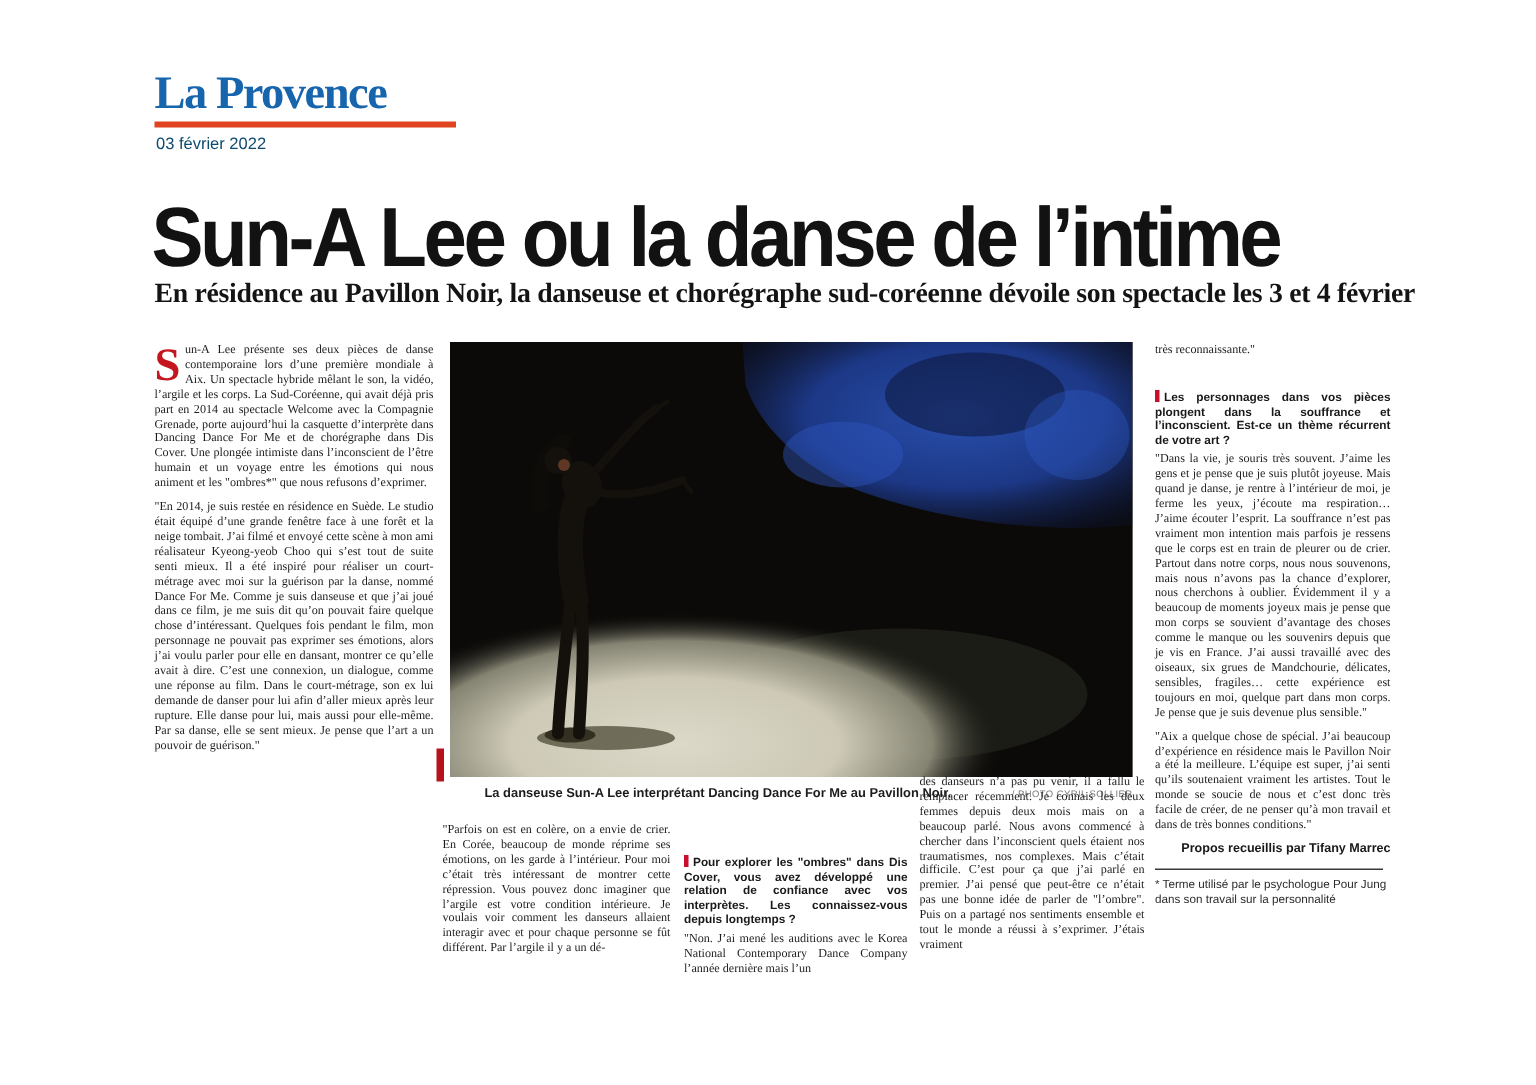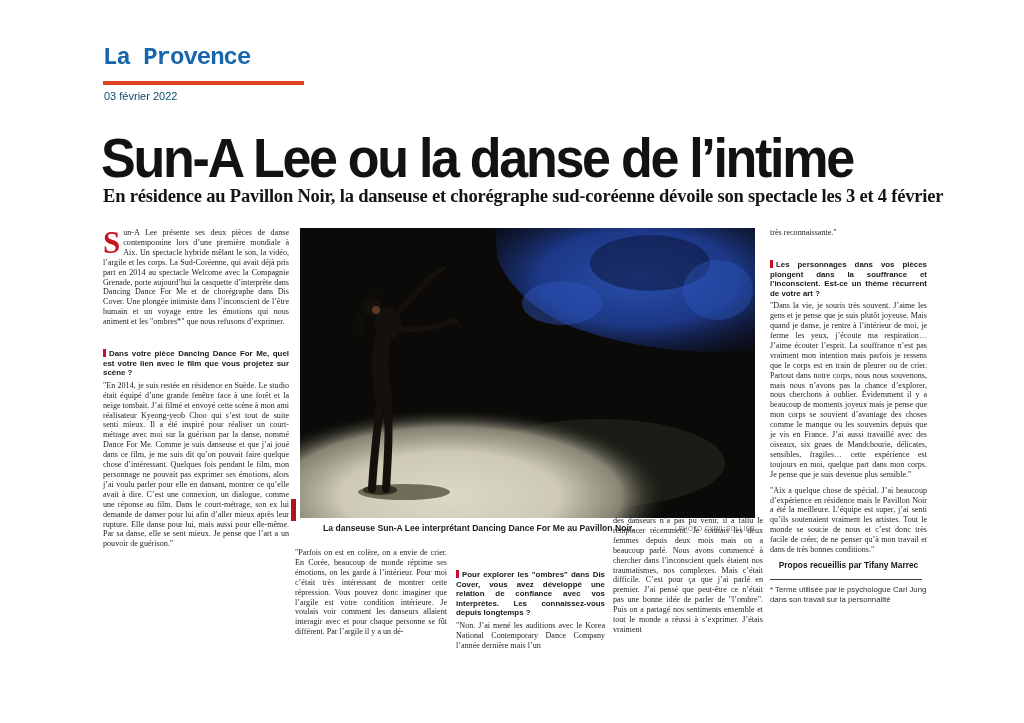--- a/index.html
+++ b/index.html
@@ -1,21 +1,21 @@
 <!DOCTYPE html>
 <html lang="fr"><head>
 <meta charset="utf-8">
 <style>
   * { margin:0; padding:0; box-sizing:border-box; }
   body { background:#ffffff; font-family:"Liberation Sans", sans-serif; }
   .page { position:relative; width:1024px; height:723px; background:#ffffff; overflow:hidden; }
 
   
-  .logo { position:absolute; left:103px; top:44px; font-family:Liberation Mono, monospace;
-          font-weight:800; font-size:24px; letter-spacing:-1px; color:#1766ad; }
+  .logo { position:absolute; left:103px; top:44px; font-family:Liberation Serif, serif;
+          font-weight:800; font-size:31px; letter-spacing:-1px; color:#1766ad; }
   .logo-underline { position:absolute; left:103px; top:81px; width:201px; height:4px; background:#e04420; }
   .pub-date { position:absolute; left:104px; top:90px; font-size:11px; color:#0c4a6e; }
 
   
   .headline { position:absolute; left:101px; top:130px; font-family:"Liberation Sans", sans-serif;
               font-weight:700; font-size:56px; line-height:1; letter-spacing:-2.5px; color:#121212;
               white-space:nowrap; transform:scaleX(.93); transform-origin:left top; }
   .subheadline { position:absolute; left:103px; top:186px; font-family:"Liberation Serif", serif;
                  font-weight:700; font-size:18.5px; letter-spacing:-.2px; color:#141414; white-space:nowrap; }
 
@@ -40,40 +40,39 @@
   .photo { position:absolute; left:300px; top:228px; width:455px; height:290px; background:#0b0a08; }
   .photo svg { display:block; }
   .caption-bar { position:absolute; left:291px; top:499px; width:5px; height:22px; background:#b5121b; }
   .caption-row { position:absolute; left:303px; top:523px; width:452px; display:flex;
                  justify-content:space-between; align-items:baseline;padding-left:20px; }
   .caption { font-family:"Liberation Sans", sans-serif; font-weight:700; font-size:8.6px; color:#1c1c1c; }
   .credit { font-family:"Liberation Sans", sans-serif; font-size:6.3px; color:#777777; letter-spacing:.3px; }
 
   
   .byline { font-family:"Liberation Sans", sans-serif; font-weight:700; font-size:8.4px; color:#191919;
-            text-align:center; margin-top:4px; }
+            text-align:right; margin-top:4px; }
   .footnote-rule { border:0; border-top:1.4px solid #3a3a3a; width:152px; margin:8px 0 5px 0; }
   .footnote { font-family:"Liberation Sans", sans-serif; font-size:7.8px; line-height:10px; color:#2b2b2b;
               text-align:left; }
 </style>
 </head>
 <body>
 
 <div class="page">
 
   <div class="logo">La Provence</div>
   <div class="logo-underline"></div>
   <div class="pub-date">03 février 2022</div>
 
   <h1 class="headline">Sun-A Lee ou la danse de l’intime</h1>
   <h2 class="subheadline">En résidence au Pavillon Noir, la danseuse et chorégraphe sud-coréenne dévoile son spectacle les 3 et 4 février</h2>
 
   <div class="col col1">
     <p class="answer"><span class="dropcap">S</span><span>un-A Lee présente ses deux pièces de danse contemporaine lors d’une première mondiale à Aix. Un spectacle hybride mêlant le son, la vidéo, l’argile et les corps. La Sud-Coréenne, qui avait déjà pris part en 2014 au spectacle Welcome avec la Compagnie Grenade, porte aujourd’hui la casquette d’interprète dans Dancing Dance For Me et de chorégraphe dans Dis Cover. Une plongée intimiste dans l’inconscient de l’être humain et un voyage entre les émotions qui nous animent et les "ombres*" que nous refusons d’exprimer.</span></p>
-    <p class="question"><span class="qmark"></span><span>Dans votre pièce Dancing Dance For Me, quel est votre lien avec le film que vous projetez sur scène ?</span></p>
     <p class="answer">"En 2014, je suis restée en résidence en Suède. Le studio était équipé d’une grande fenêtre face à une forêt et la neige tombait. J’ai filmé et envoyé cette scène à mon ami réalisateur Kyeong-yeob Choo qui s’est tout de suite senti mieux. Il a été inspiré pour réaliser un court-métrage avec moi sur la guérison par la danse, nommé Dance For Me. Comme je suis danseuse et que j’ai joué dans ce film, je me suis dit qu’on pouvait faire quelque chose d’intéressant. Quelques fois pendant le film, mon personnage ne pouvait pas exprimer ses émotions, alors j’ai voulu parler pour elle en dansant, montrer ce qu’elle avait à dire. C’est une connexion, un dialogue, comme une réponse au film. Dans le court-métrage, son ex lui demande de danser pour lui afin d’aller mieux après leur rupture. Elle danse pour lui, mais aussi pour elle-même. Par sa danse, elle se sent mieux. Je pense que l’art a un pouvoir de guérison."</p>
   </div>
 
   <figure class="photo">
     <svg width="455" height="290" viewBox="0 0 455 290" aria-hidden="true">
       <defs>
         <radialGradient id="pool" cx="50%" cy="50%" r="50%">
           <stop offset="0%" stop-color="#ddd9c9"></stop>
           <stop offset="50%" stop-color="#cdc9b6"></stop>
           <stop offset="78%" stop-color="#9a9884" stop-opacity=".85"></stop>
@@ -128,16 +127,16 @@
     <p class="cont">des danseurs n’a pas pu venir, il a fallu le remplacer récemment. Je connais les deux femmes depuis deux mois mais on a beaucoup parlé. Nous avons commencé à chercher dans l’inconscient quels étaient nos traumatismes, nos complexes. Mais c’était difficile. C’est pour ça que j’ai parlé en premier. J’ai pensé que peut-être ce n’était pas une bonne idée de parler de "l’ombre". Puis on a partagé nos sentiments ensemble et tout le monde a réussi à s’exprimer. J’étais vraiment</p>
   </div>
 
   <div class="col col5">
     <p class="cont">très reconnaissante."</p>
     <p class="question"><span class="qmark"></span><span>Les personnages dans vos pièces plongent dans la souffrance et l’inconscient. Est-ce un thème récurrent de votre art ?</span></p>
     <p class="answer">"Dans la vie, je souris très souvent. J’aime les gens et je pense que je suis plutôt joyeuse. Mais quand je danse, je rentre à l’intérieur de moi, je ferme les yeux, j’écoute ma respiration… J’aime écouter l’esprit. La souffrance n’est pas vraiment mon intention mais parfois je ressens que le corps est en train de pleurer ou de crier. Partout dans notre corps, nous nous souvenons, mais nous n’avons pas la chance d’explorer, nous cherchons à oublier. Évidemment il y a beaucoup de moments joyeux mais je pense que mon corps se souvient d’avantage des choses comme le manque ou les souvenirs depuis que je vis en France. J’ai aussi travaillé avec des oiseaux, six grues de Mandchourie, délicates, sensibles, fragiles… cette expérience est toujours en moi, quelque part dans mon corps. Je pense que je suis devenue plus sensible."</p>
     <p class="answer">"Aix a quelque chose de spécial. J’ai beaucoup d’expérience en résidence mais le Pavillon Noir a été la meilleure. L’équipe est super, j’ai senti qu’ils soutenaient vraiment les artistes. Tout le monde se soucie de nous et c’est donc très facile de créer, de ne penser qu’à mon travail et dans de très bonnes conditions."</p>
     <p class="byline">Propos recueillis par Tifany Marrec</p>
     <hr class="footnote-rule">
-    <p class="footnote">* Terme utilisée par le psychologue Carl Jung dans son travail sur la personnalité</p>
+    <p class="footnote">* Terme utilisé par le psychologue Pour Jung dans son travail sur la personnalité</p>
   </div>
 
 </div>
 
 </body></html>

